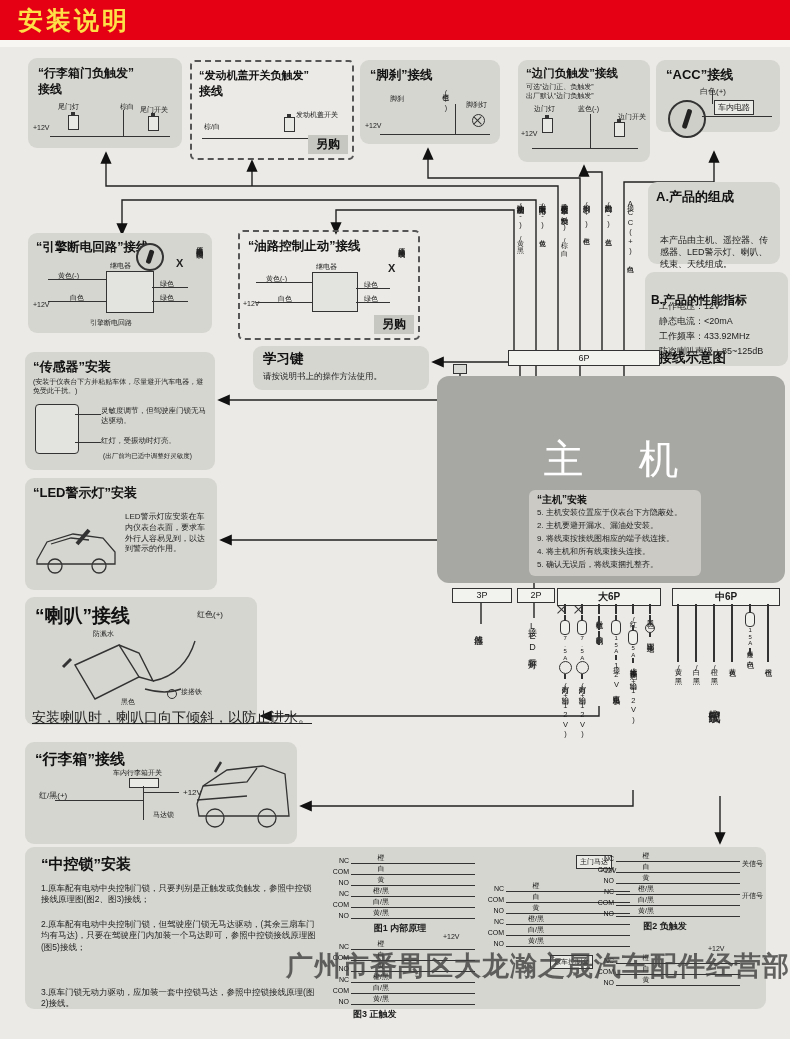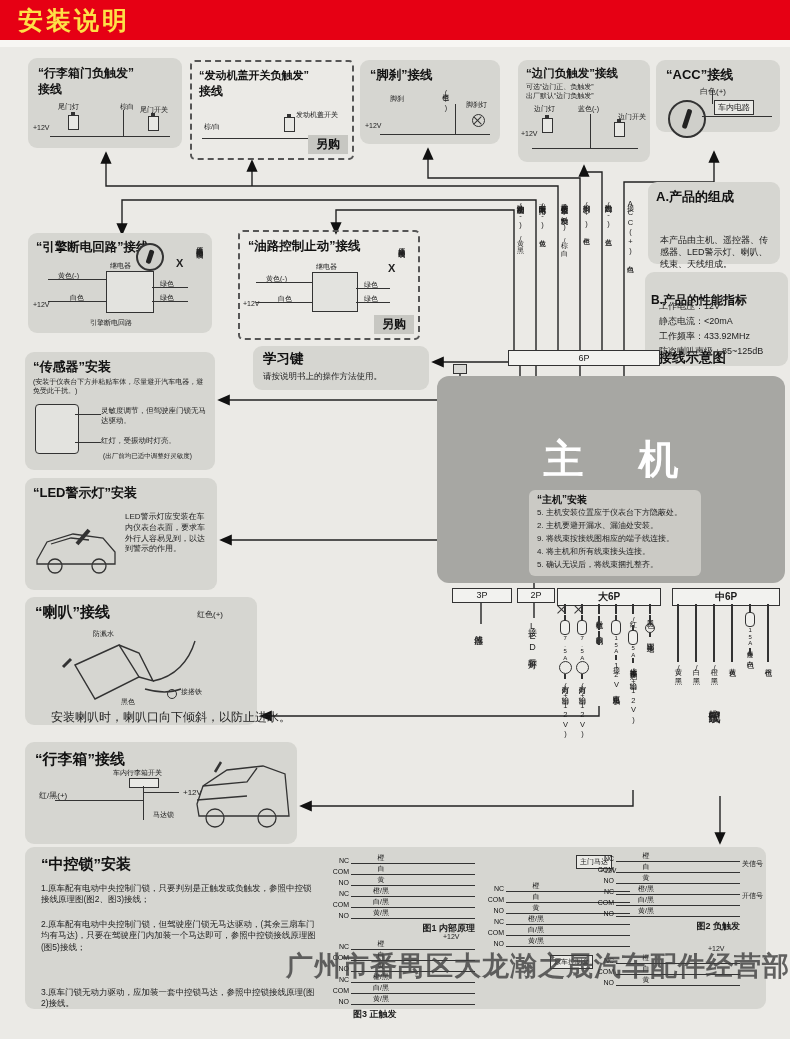--- a/index.html
+++ b/index.html
@@ -32,21 +32,21 @@
   .seg{width:1.3px;background:#333;flex:0 0 auto;}
   .col .v{font-size:7.5px;}
   .hcol{position:absolute;top:198px;z-index:2;font-size:7.5px;}
   .hcol .cc{font-size:7px;margin-inline-start:4px;}
   .fig{position:absolute;width:150px;z-index:2;}
   .frow{display:flex;align-items:flex-end;height:11px;font-size:7px;color:#111;}
   .frow .tm{width:24px;text-align:right;padding-right:2px;}
   .frow .l1{width:16px;border-bottom:1px solid #333;height:6px;}
   .frow .wc{padding:0 2px;border-bottom:1px solid #333;min-width:24px;text-align:center;}
   .frow .l2{flex:1;border-bottom:1px solid #333;height:6px;}
-  .fcap{text-align:right;font-weight:bold;font-size:9px;margin-top:3px;}
+  .fcap{text-align:center;font-weight:bold;font-size:9px;margin-top:3px;}
   .boxedlbl{position:absolute;border:1px solid #333;background:#e9e9e5;font-size:7px;padding:1px 3px;white-space:nowrap;z-index:3;}
   .wm1{position:absolute;left:286px;top:948px;font-size:27px;font-weight:bold;letter-spacing:1px;
        color:rgba(62,62,62,.8);z-index:9;white-space:nowrap;}
   .wm2{position:absolute;left:296px;top:980px;font-size:34px;color:rgba(214,214,210,.92);z-index:9;white-space:nowrap;}
   svg.lines{position:absolute;left:0;top:0;z-index:1;}
   .panel{position:absolute;background:#cbcac5;border-radius:6px;z-index:3;}
   .note{color:#222;line-height:1.35;}
 </style>
 </head>
 <body>
@@ -214,21 +214,21 @@
   <div class="hcol v" style="left:538px;"><span>引擎断电回路(-)</span><span class="cc">黄色</span></div>
   <div class="hcol v" style="left:560px;"><span>发动机盖行李箱(负触发-)</span><span class="cc">棕/白</span></div>
   <div class="hcol v" style="left:582px;"><span>接脚刹(+)</span><span class="cc">橙色</span></div>
   <div class="hcol v" style="left:604px;"><span>边门触发(-)</span><span class="cc">蓝色</span></div>
   <div class="hcol v" style="left:626px;"><span>接ACC(+)</span><span class="cc">白色</span></div>
 
   <div class="abs" style="left:508px;top:350px;width:150px;height:14px;border:1.2px solid #333;background:#f2f2ef;z-index:2;text-align:center;font-size:9px;line-height:14px;"><span>6P</span></div>
 
   <div class="gbox" style="left:437px;top:376px;width:348px;height:207px;background:#a7a7a3;border-radius:12px;">
     <div class="abs" style="left:16px;top:-12px;width:12px;height:8px;border:1.5px solid #333;background:#d9d9d5;"></div>
-    <div class="abs" style="left:50%;top:56px;transform:translateX(-50%);font-size:40px;font-weight:bold;color:#fff;letter-spacing:22px;white-space:nowrap;text-indent:22px;">主  机</div>
+    <div class="abs" style="left:50%;top:56px;transform:translateX(-50%);font-size:40px;font-weight:normal;color:#fff;letter-spacing:22px;white-space:nowrap;text-indent:22px;">主  机</div>
     <div class="panel" style="left:92px;top:114px;width:172px;height:86px;">
       <div class="bt" style="left:8px;top:3px;font-size:10px;">“主机”安装</div>
       <div class="lbl" style="left:8px;top:17px;font-size:8px;">5. 主机安装位置应于仪表台下方隐蔽处。</div>
       <div class="lbl" style="left:8px;top:30px;font-size:8px;">2. 主机要避开漏水、漏油处安装。</div>
       <div class="lbl" style="left:8px;top:43px;font-size:8px;">9. 将线束按接线图相应的端子线连接。</div>
       <div class="lbl" style="left:8px;top:56px;font-size:8px;">4. 将主机和所有线束接头连接。</div>
       <div class="lbl" style="left:8px;top:69px;font-size:8px;">5. 确认无误后，将线束捆扎整齐。</div>
     </div>
   </div>
 
@@ -331,36 +331,36 @@
     <div class="seg" style="height:6px;"></div>
       <span class="v">白色</span>
   </div>
   <div class="col" style="left:760px;top:604px;">
       <div class="seg" style="height:58px;"></div>
       <span class="v">橙色</span>
     </div>
   <div class="lbl v" style="left:708px;top:700px;font-size:12px;z-index:2;">中控锁配线</div>
 
   <div class="gbox" style="left:25px;top:597px;width:232px;height:128px;">
-    <div class="bt" style="left:10px;top:6px;font-size:15px;">“喇叭”接线</div>
+    <div class="bt" style="left:10px;top:6px;font-size:19px;">“喇叭”接线</div>
     <div class="lbl s8" style="left:172px;top:12px;">红色(+)</div>
     <div class="lbl s7" style="left:68px;top:32px;">防溅水</div>
     <svg class="abs" style="left:30px;top:40px;" width="150" height="66">
       <g fill="none" stroke="#333" stroke-width="1.4">
         <path d="M20,28 L64,8 L84,40 L40,62 z"></path>
         <path d="M64,8 L84,16 L98,44 L84,40"></path>
         <path d="M98,44 C120,40 134,24 140,4"></path>
         <path d="M90,52 C104,56 116,56 126,52"></path>
         <path d="M8,30 L16,22" stroke-width="3"></path>
       </g>
     </svg>
     <div class="lbl s7" style="left:96px;top:100px;">黑色</div>
     <span class="ring" style="position:absolute;left:142px;top:92px;"></span>
     <div class="lbl s7" style="left:156px;top:90px;">接搭铁</div>
-    <div class="lbl" style="left:26px;top:112px;font-size:12px;">安装喇叭时，喇叭口向下倾斜，以防止进水。</div>
+    <div class="lbl" style="left:7px;top:112px;font-size:14px;text-decoration:underline;">安装喇叭时，喇叭口向下倾斜，以防止进水。</div>
   </div>
 
   <div class="gbox" style="left:25px;top:742px;width:272px;height:102px;">
     <div class="bt" style="left:10px;top:8px;font-size:15px;">“行李箱”接线</div>
     <div class="lbl s7" style="left:88px;top:26px;">车内行李箱开关</div>
     <div class="abs" style="left:104px;top:36px;width:28px;height:8px;border:1.2px solid #333;background:#e9e9e5;"></div>
     <div class="lbl s8" style="left:14px;top:48px;">红/黑(+)</div>
     <div class="lbl s8" style="left:158px;top:46px;">+12V</div>
     <div class="lbl s7" style="left:128px;top:68px;">马达锁</div>
     <div class="hl" style="left:30px;top:58px;width:88px;"></div>

